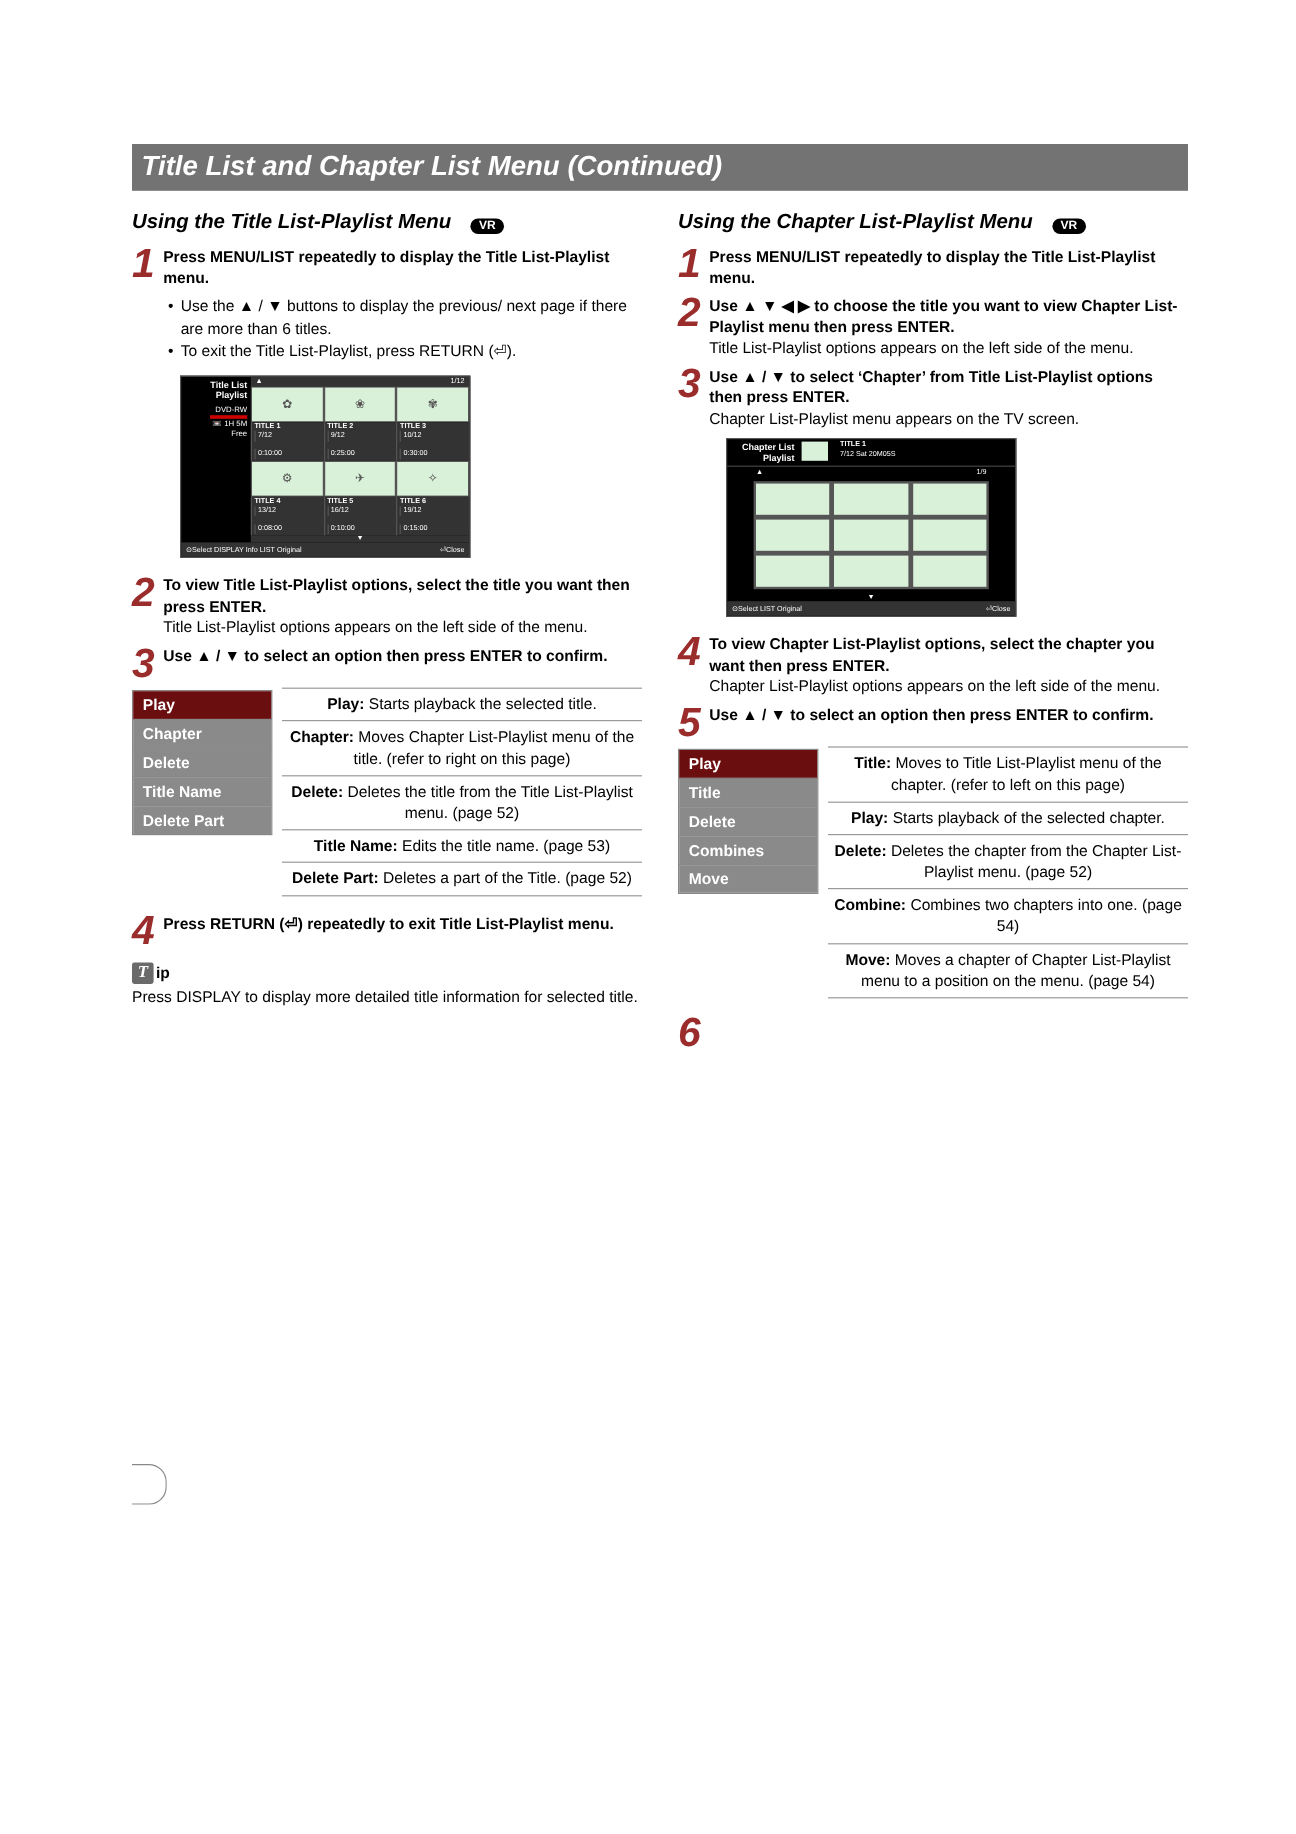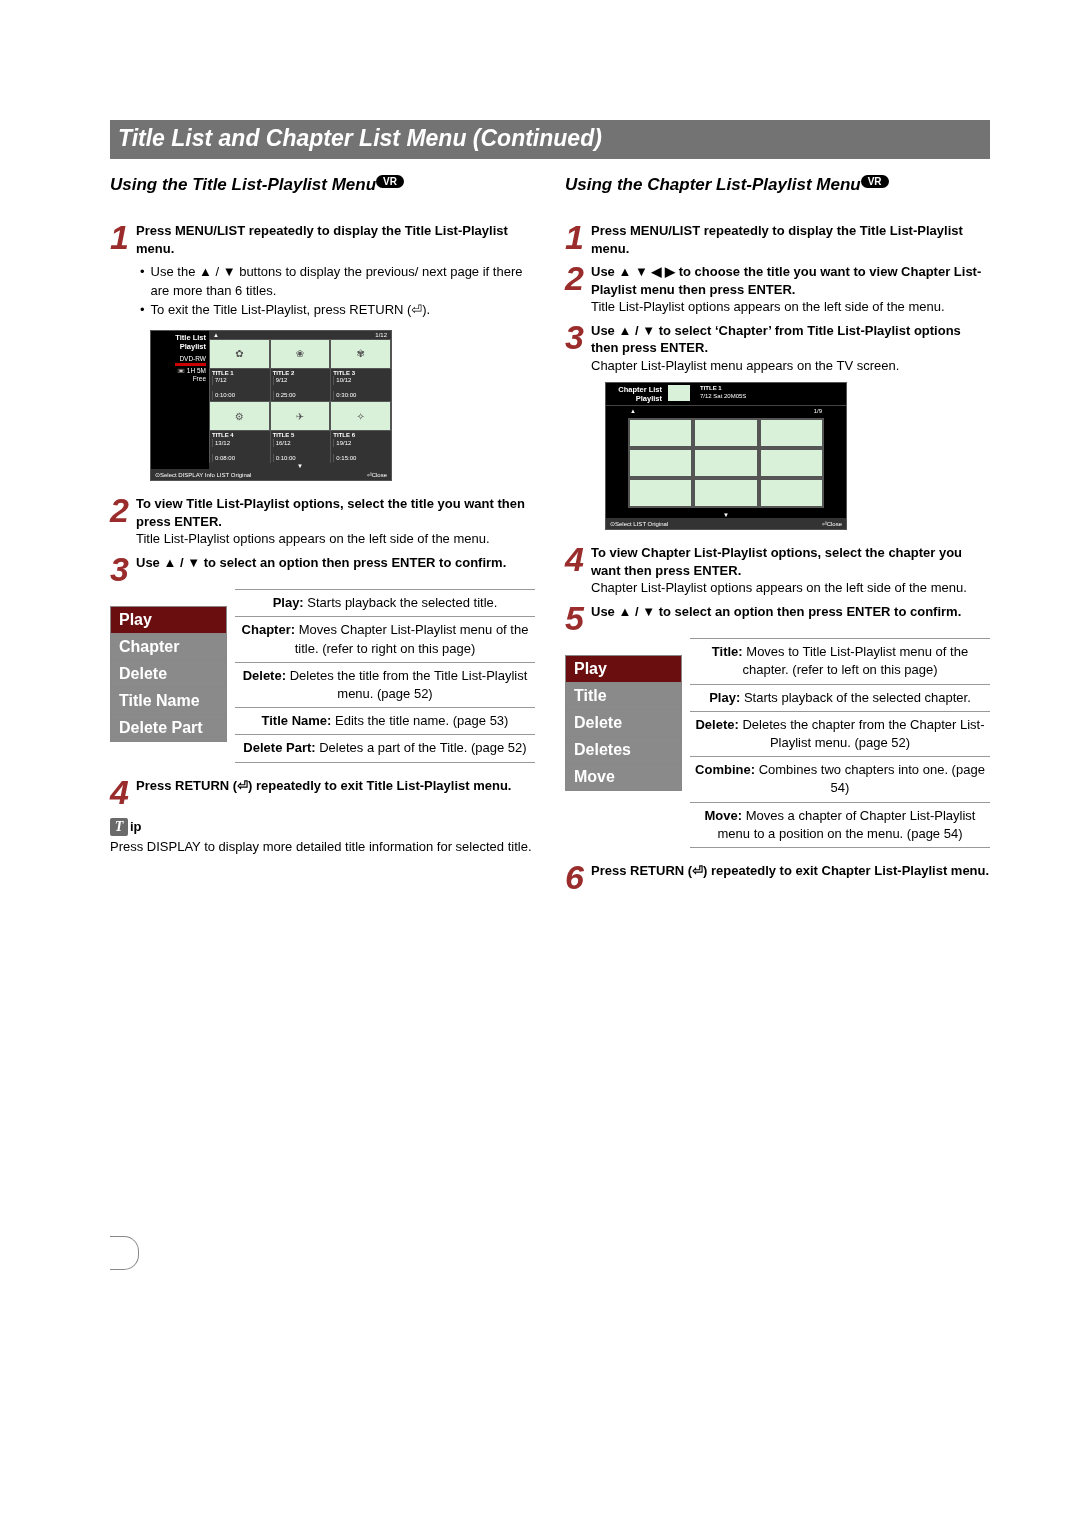--- a/index.html
+++ b/index.html
@@ -27,24 +27,24 @@
     gap: 30px;
   }
   .col {
     flex: 1;
     min-width: 0;
   }
   .section-title {
     font-size: 17px;
     font-weight: bold;
     font-style: italic;
-    margin-bottom: 27px;
+    margin-bottom: 10px;
     display: flex;
-    align-items: flex-start;
-    gap: 0;
+    align-items: flex-end;
+    gap: 16px;
   }
   .vr-badge {
     background: #000;
     color: #fff;
     font-size: 10px;
     font-weight: bold;
     font-style: normal;
     padding: 1px 7px;
     border-radius: 10px;
   }
@@ -159,23 +159,23 @@
   .osd-chap-grid {
     margin:4px 22px;
     display:grid; grid-template-columns:repeat(3,1fr);
     background:#555; position:relative;
   }
   .osd-chap-cell {
     background:#d9f0d9; margin:2px; height:26px;
   }
   .menu-box {
     width: 115px;
-    margin-top: 17px;
+    margin-top: 2px;
     border:1px solid #888;
-    font-size:16px;
+    font-size:13px;
   }
   .menu-box .item {
     padding:4px 8px;
     border-bottom:1px solid #888;
     background:#8a8a8a;
     color:#fff;
     font-weight:bold;
   }
   .menu-box .item.first {
     background:#6a0e10;
@@ -406,32 +406,31 @@
       <div class="step">
         <div class="step-num">5</div>
         <div class="step-body"><span class="bold">Use ▲ / ▼ to select an option then press ENTER to confirm.</span></div>
       </div>
 
       <div class="menu-row">
         <div class="menu-box">
           <div class="item first">Play</div>
           <div class="item">Title</div>
           <div class="item">Delete</div>
-          <div class="item">Deletes</div>
+          <div class="item">Combines</div>
           <div class="item">Move</div>
         </div>
         <div class="menu-desc">
           <div class="entry"><b>Title:</b><span> Moves to Title List-Playlist menu of the chapter. (refer to left on this page)</span></div>
           <div class="entry"><b>Play:</b><span> Starts playback of the selected chapter.</span></div>
           <div class="entry"><b>Delete:</b><span> Deletes the chapter from the Chapter List-Playlist menu. (page 52)</span></div>
           <div class="entry"><b>Combine:</b><span> Combines two chapters into one. (page 54)</span></div>
           <div class="entry"><b>Move:</b><span> Moves a chapter of Chapter List-Playlist menu to a position on the menu. (page 54)</span></div>
         </div>
       </div>
 
       <div class="step">
         <div class="step-num">6</div>
-        <div class="step-body"><span class="bold">Press RETURN (⏎) repeatedly to exit Chapter List-Playlist menu.</span></div>
       </div>
 
     </div>
   </div>
 </div>
 
 </body></html>

